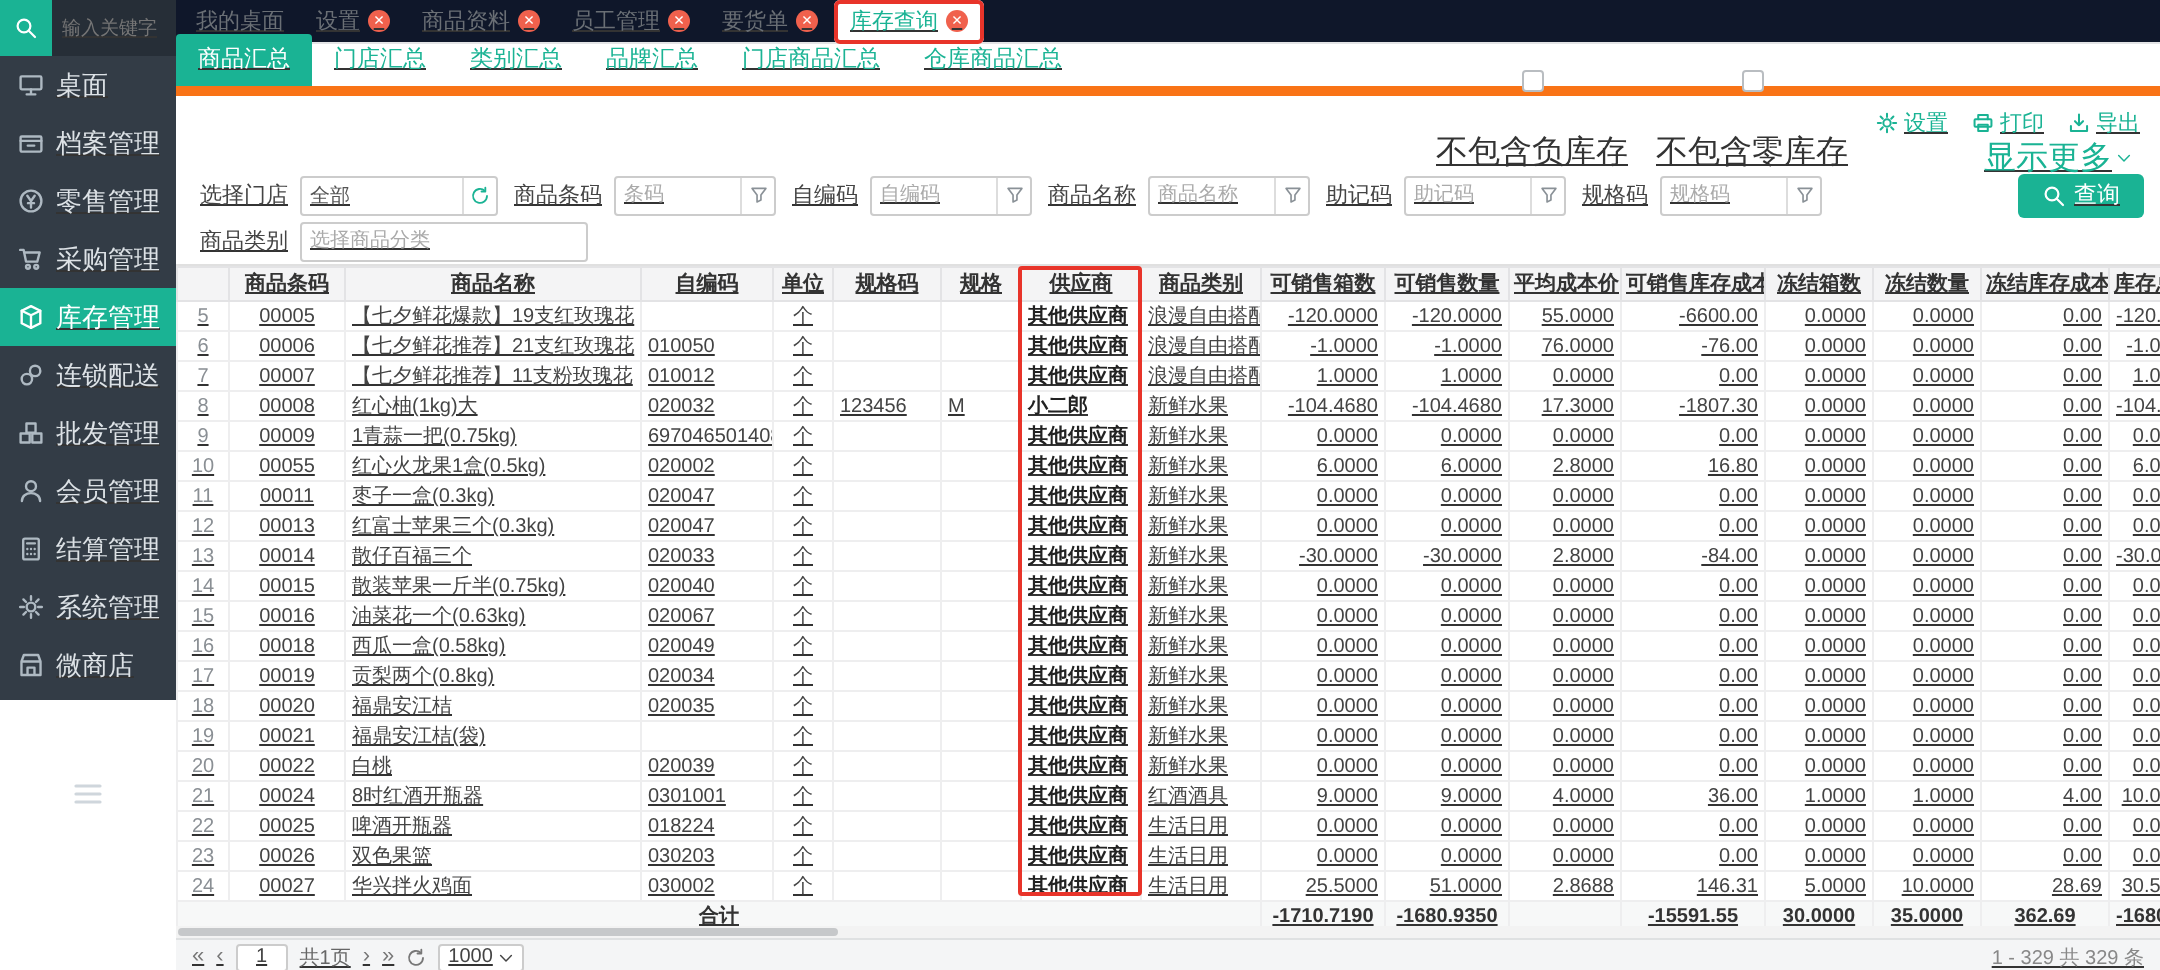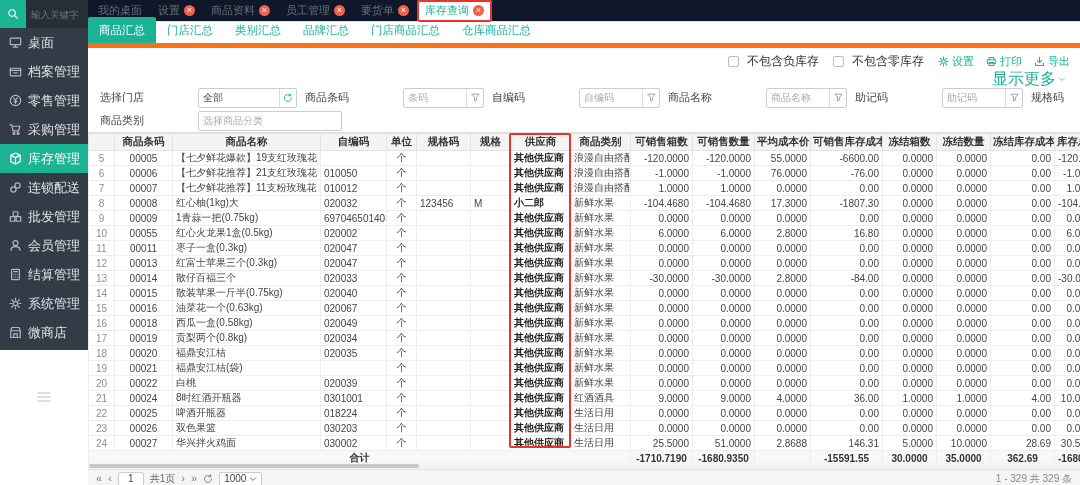--- a/index.html
+++ b/index.html
@@ -1,19 +1,19 @@
 <!DOCTYPE html>
 <html style="--accent: #1ab394; --annotation: #e8342a; --sidebar: #333c46;"><head>
 <meta charset="utf-8">
 <style>
   :root { --accent:#1ab394; --annotation:#e8342a; --sidebar:#333c46; }
   * { box-sizing:border-box; margin:0; padding:0; }
   html,body { width:1080px; height:485px; }
   body { font-family:"Liberation Sans","DejaVu Sans",sans-serif; font-size:11px; color:#333; background:#fff; overflow:hidden; }
-  .app { display:flex; width:1080px; height:350px; }
+  .app { display:flex; width:1080px; height:350px;text-decoration:underline; }
 
   
   .sidebar { width:88px; flex:0 0 88px; background:var(--sidebar); display:flex; flex-direction:column; }
   .sb-search { display:flex; height:28px; flex:0 0 28px; }
   .sb-search-btn { width:26px; background:var(--accent); display:flex; align-items:center; justify-content:center; color:#fff; cursor:pointer; }
   .sb-search input { flex:1; width:0; border:0; background:#262e37; color:#98a2ab; font-size:9.5px; padding:0 5px; outline:none; font-family:inherit; }
   .sb-menu { flex:0 0 auto; }
   .sb-item { height:29px; display:flex; align-items:center; gap:6px; padding-left:9px; color:#dde2e6; font-size:13px; cursor:pointer; white-space:nowrap; }
   .sb-item .sb-ico { display:flex; color:#aeb9c2; }
   .sb-item.active { background:var(--accent); color:#fff; }
@@ -27,32 +27,32 @@
   .tab { display:flex; align-items:center; gap:4px; padding:0 8px; height:22px; font-size:11px; color:#6a6f75; cursor:pointer; }
   .tab.active { color:var(--accent); background:#fff; }
   .tab.hl { outline:2px solid var(--annotation); outline-offset:-2px; border-radius:3px; }
   .tclose { width:11px; height:11px; border-radius:50%; background:#f0614d; color:#fff; font-size:9px; line-height:11px; text-align:center; display:inline-block; }
 
   .subtabs { height:26px; flex:0 0 26px; background:#fff; border-bottom:5px solid #f97316; display:flex; align-items:flex-end; }
   .subtab { height:26px; line-height:26px; padding:0 11px; font-size:11.5px; color:var(--accent); cursor:pointer; white-space:nowrap; }
   .subtab.active { background:var(--accent); color:#fff; border-radius:2px 2px 0 0; }
 
   .toolbar { height:22px; flex:0 0 22px; display:flex; align-items:center; justify-content:flex-end; gap:14px; padding:0 10px; margin-top:2px; }
-  .cb-item { display:flex; align-items:center; gap:8px; font-size:12px; color:#333; cursor:pointer; }
+  .cb-item { display:flex; align-items:center; gap:20px; font-size:16px; color:#333; cursor:pointer;flex-direction:column; }
   .cb { width:11px; height:11px; border:1px solid #b9bdc1; border-radius:2px; background:#fff; display:inline-block; }
   .tbtn { display:flex; align-items:center; gap:3px; color:var(--accent); font-size:11px; cursor:pointer; }
 
   .morerow { height:14px; flex:0 0 14px; display:flex; justify-content:flex-end; padding-right:14px; }
   .more-link { display:flex; align-items:center; gap:2px; color:var(--accent); font-size:16px; cursor:pointer; }
 
   .filters { flex:0 0 46px; padding:0 8px; }
   .f-row { display:flex; align-items:center; height:23px; gap:4px; }
   .f-fields { display:flex; align-items:center; gap:4px; }
   .f-label { font-size:11px; color:#444; margin:0 2px 0 4px; white-space:nowrap; }
-  .f-box { display:flex; align-items:center; height:20px; border:1px solid #ccc; border-radius:2px; background:#fff;margin-left:48px; }
+  .f-box { display:flex; align-items:center; height:20px; border:1px solid #ccc; border-radius:2px; background:#fff; }
   .f-box input { width:62px; border:0; outline:none; font-size:10px; padding:0 4px; color:#555; font-family:inherit; }
   .f-box input::placeholder { color:#aaa; }
   .f-box.store input { width:80px; }
   .f-box.category input { width:142px; }
   .f-icon { width:17px; height:100%; display:flex; align-items:center; justify-content:center; color:#8a9197; border-left:1px solid #ddd; cursor:pointer; }
   .f-icon.accent { color:var(--accent); }
   .search-btn { margin-left:auto; display:flex; align-items:center; gap:4px; background:var(--accent); color:#fff; height:22px; padding:0 12px; border:0; border-radius:3px; font-size:11.5px; cursor:pointer; font-family:inherit; }
 
   .table-wrap { position:relative; height:331px; flex:0 0 331px; overflow:hidden; border-top:1px solid #e0e0e0; background:#fff; }
   table { border-collapse:collapse; table-layout:fixed; width:1012px; }

